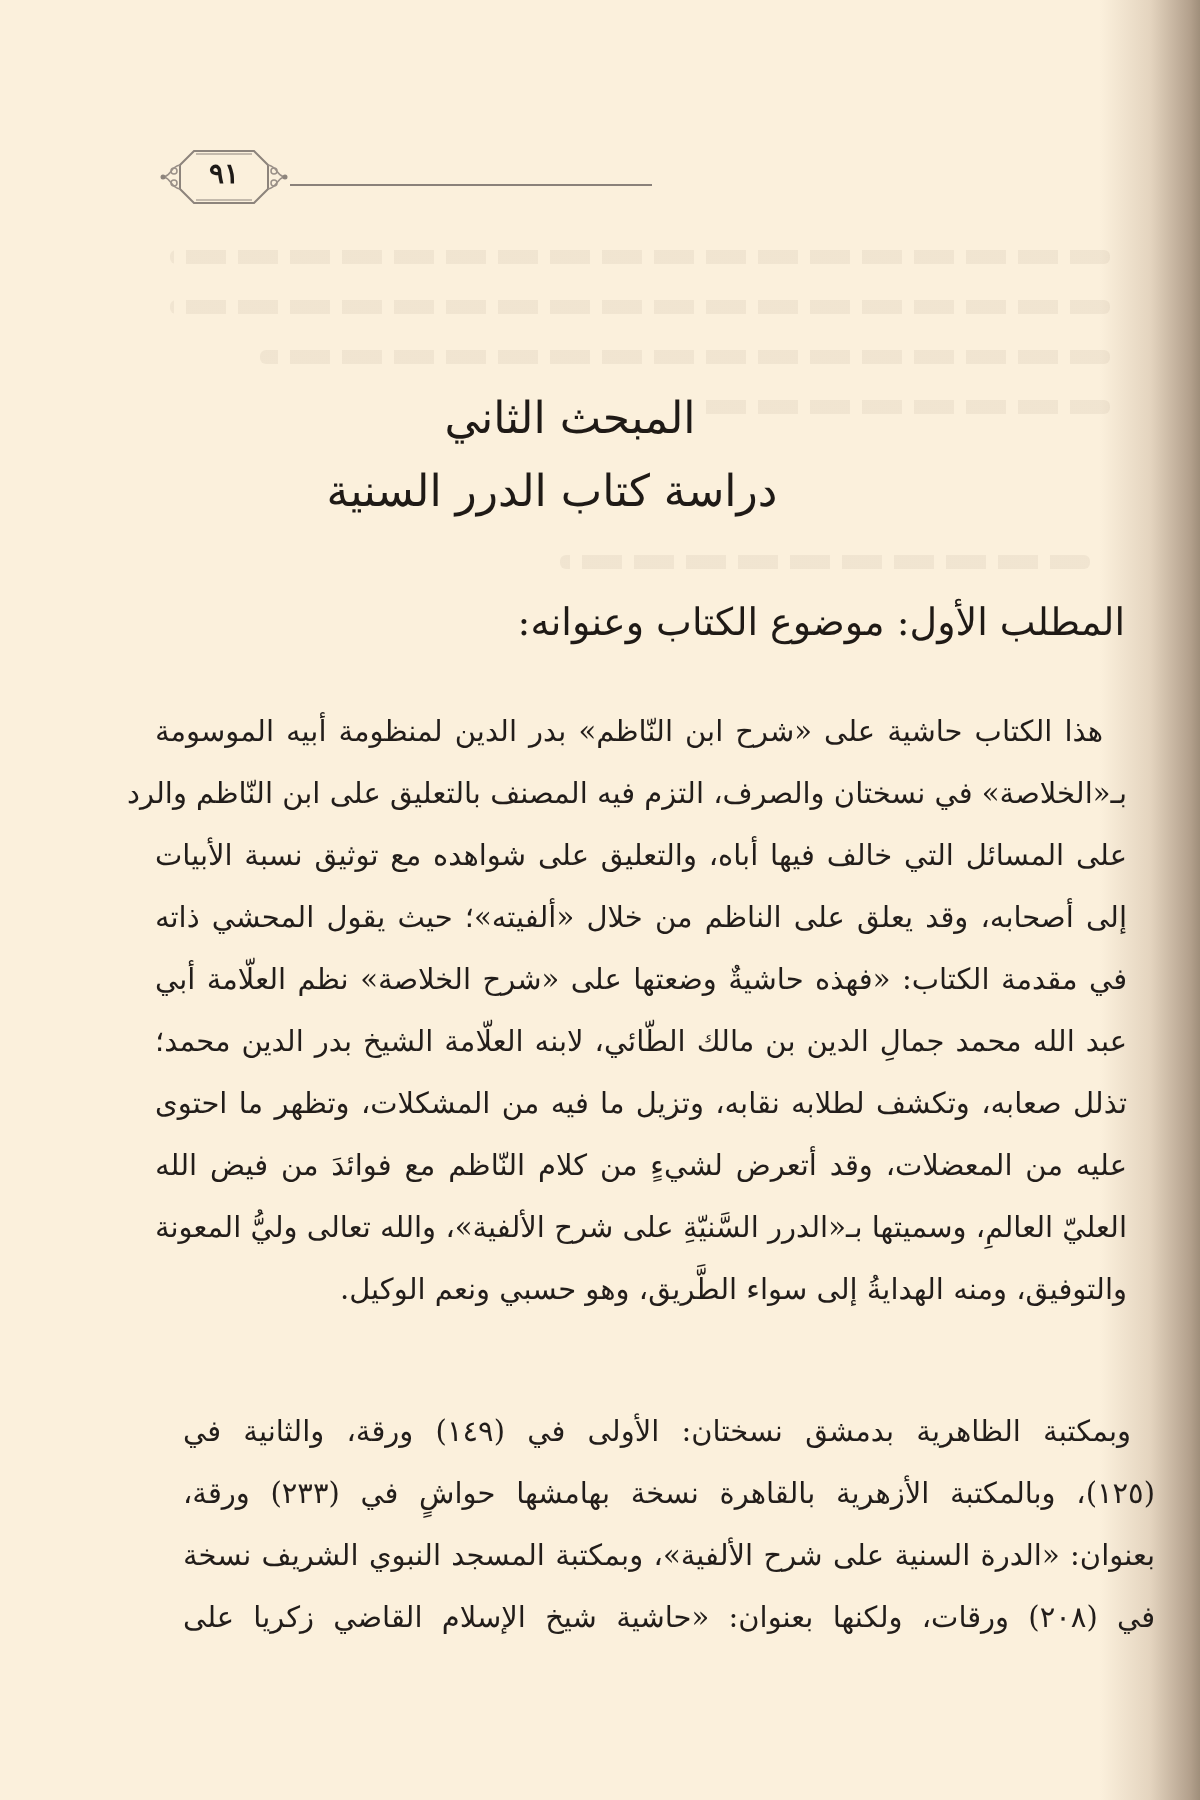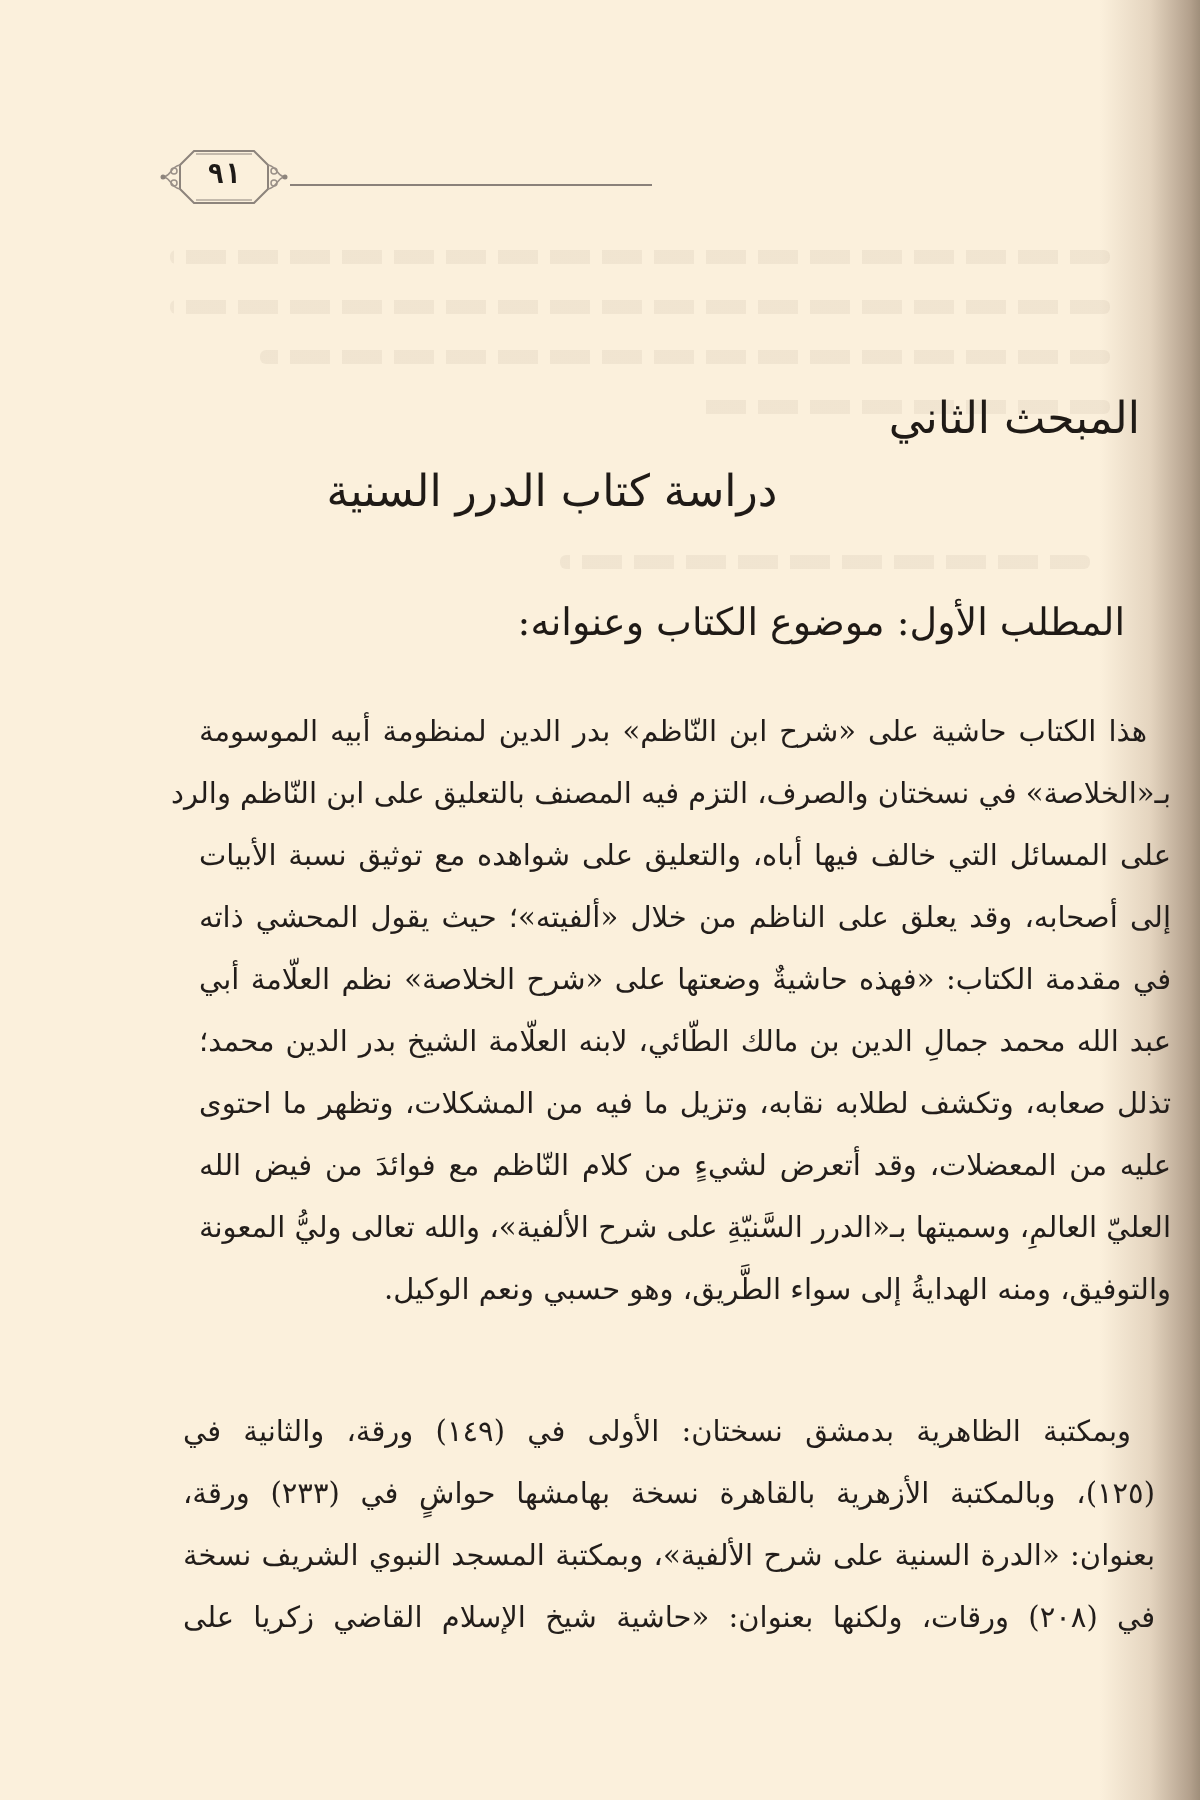--- a/index.html
+++ b/index.html
@@ -23,32 +23,32 @@
   .header {
     position: absolute; top: 140px; left: 150px; width: 990px; height: 75px;
   }
   .pagenum {
     position: absolute; left: 10px; top: 5px; width: 128px; height: 64px;
   }
   .pagenum svg { position: absolute; inset: 0; }
   .pagenum-text {
     position: absolute; left: 0; right: 0; top: 12px; text-align: center;
     font-size: 28px; font-weight: bold; color: #1e1a17;
-    font-family: Liberation Mono, monospace;
+    font-family: Liberation Sans, sans-serif;
   }
   .rule {
     position: absolute; left: 140px; width: 362px; top: 44px; height: 0;
     border-top: 2px solid #8a817a;
   }
   .running-title {
     position: absolute; right: 5px; top: 20px;
     font-size: 28px; color: #6e6660; direction: rtl; white-space: nowrap;
   }
   .h1 {
-    position: absolute; left: 0; right: 0; top: 392px; text-align: right;
+    position: absolute; left: 0; right: 0; top: 392px; text-align: center;
     padding-right: 60px; padding-left: 0;
     font-size: 44px; direction: rtl; color: #1f1a16;
   }
   .h2 {
     position: absolute; left: 0; right: 0; top: 465px; text-align: center;
     padding-right: 96px;
     font-size: 44px; direction: rtl; color: #1f1a16;
   }
   .h3 {
     position: absolute; right: 75px; top: 600px;
@@ -57,21 +57,21 @@
   .body {
     position: absolute; left: 155px; width: 972px; direction: rtl;
     font-size: 29px; color: #221d1a;
   }
   .line {
     height: 62px; line-height: 62px; white-space: nowrap;
     text-align: justify; text-align-last: justify;
   }
   .line.last { text-align-last: right; }
   .line.indent { padding-right: 24px; }
-  .p1 { top: 700px; margin-left: 44px; }
+  .p1 { top: 700px; }
   .p2 { top: 1400px; margin-left: 28px; }
 </style>
 </head>
 <body>
 
 <div class="page">
 
   <div class="bleed" style="top:250px;"></div>
   <div class="bleed" style="top:300px;"></div>
   <div class="bleed" style="top:350px; left:260px;"></div>

